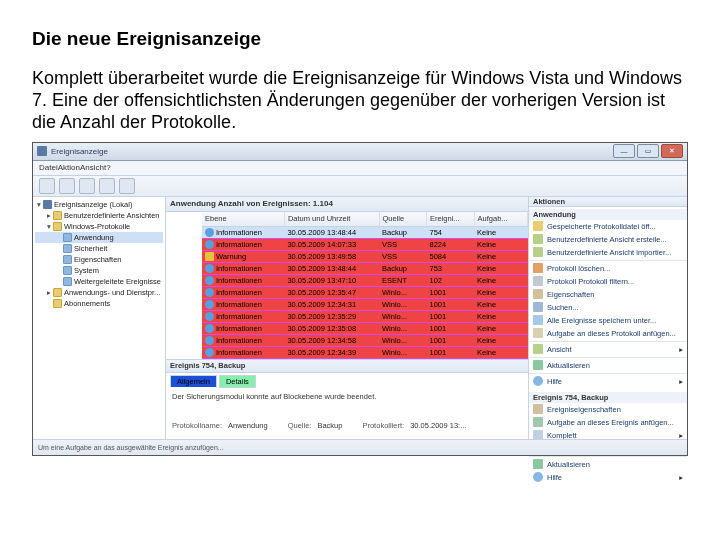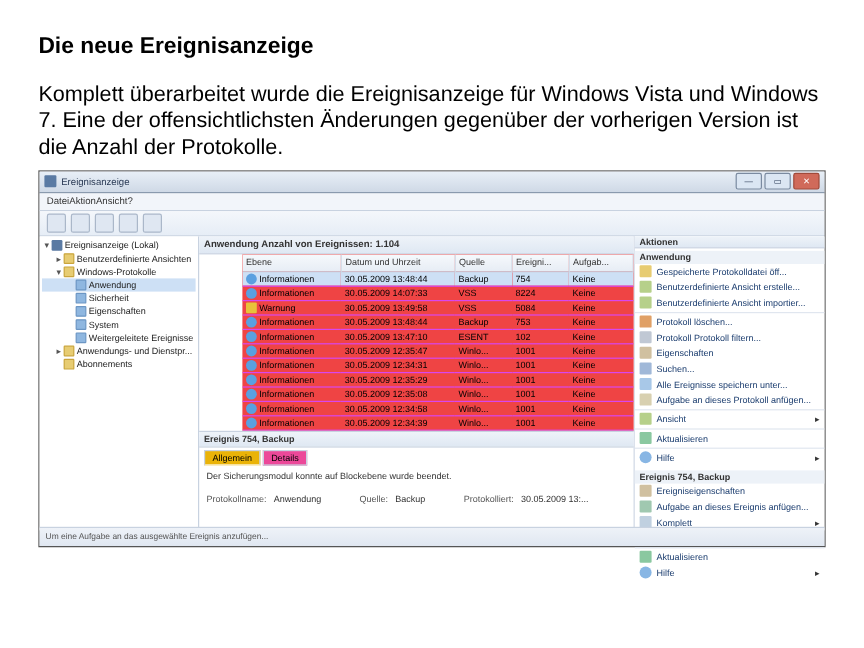--- a/index.html
+++ b/index.html
@@ -44,24 +44,24 @@
   .grid th { background: linear-gradient(#f6f9fc,#e7edf5); border-right: 1px solid #d5deea; border-bottom: 1px solid #c8d2e0; padding: 1px 3px; text-align: left; font-weight: normal; color: #333; height: 12px; }
   .grid td { padding: 0 3px; border-bottom: 1px solid #d946ef; height: 11px; white-space: nowrap; overflow: hidden; }
   .lev-icon { width: 9px; height: 9px; border-radius: 50%; display: inline-block; vertical-align: middle; margin-right: 2px; }
   .info .lev-icon { background: #5aa0e0; }
   .warn .lev-icon { background: #e8c23a; border-radius: 1px; }
   .grid tr.sel td { background: #cde0f5; }
 
   .detail { height: 82px; border-top: 1px solid #c8d2e0; display: flex; flex-direction: column; }
   .detail-hdr { height: 12px; background: linear-gradient(#eef3f9,#dfe8f3); border-bottom: 1px solid #c8d2e0; font-size: 7.5px; padding: 0 4px; display: flex; align-items: center; color: #333; font-weight: 600; }
   .detail-tabs { display: flex; gap: 2px; padding: 2px 4px; }
-  .dtab { border: 1px solid #c8d2e0; padding: 1px 6px; font-size: 7.5px; background: #ec4899; }
-  .dtab.active { background: #eab308; border-bottom-color: #fff; }
+  .dtab { border: 1px solid #c8d2e0; padding: 1px 6px; font-size: 7.5px; background: #86efac; }
+  .dtab.active { background: #1d4ed8; border-bottom-color: #fff; }
   .detail-body { flex: 1; padding: 2px 6px; font-size: 7.5px; color: #333; }
-  .detail-row { display: flex; gap: 32px; margin-top: 10px; }
+  .detail-row { display: flex; gap: 20px; margin-top: 20px; }
   .detail-row .pair { display: flex; gap: 6px; }
   .detail-row .lbl { color: #555; }
 
   
   .actions { width: 158px; background: #fff; font-size: 7.5px; display: flex; flex-direction: column; }
   .actions-hdr { height: 14px; background: linear-gradient(#eef3f9,#dfe8f3); border-bottom: 1px solid #c8d2e0; font-weight: bold; padding: 0 4px; display: flex; align-items: center; color: #333; }
   .act-group { padding: 2px 0; }
   .act-title { background: #edf2f8; font-weight: 600; color: #333; padding: 1px 4px; }
   .act-item { display: flex; align-items: center; gap: 4px; padding: 1.5px 4px; color: #1a3c6e; cursor: default; }
   .act-item .aico { width: 10px; height: 10px; border-radius: 1px; background: #cfdaea; display: inline-block; }

